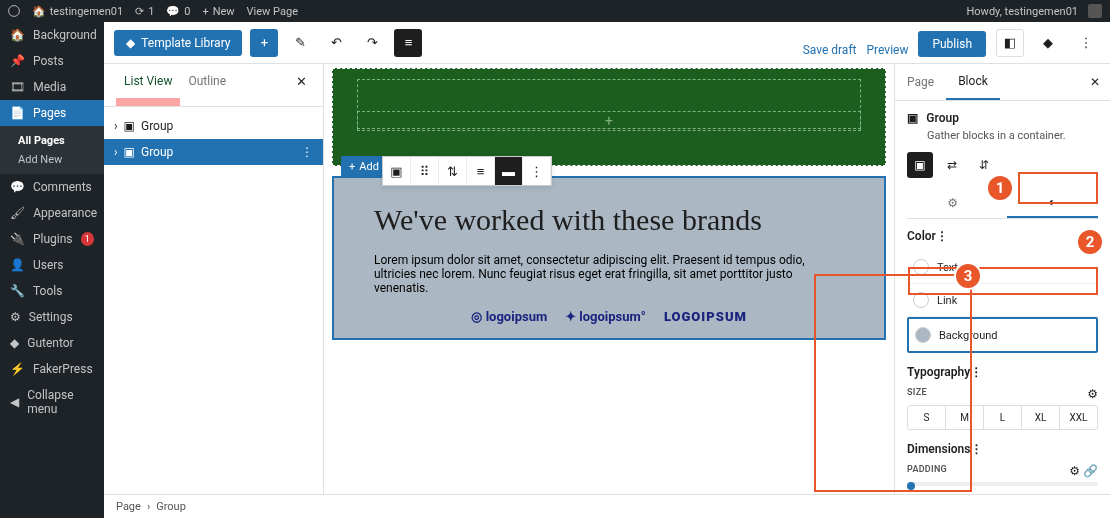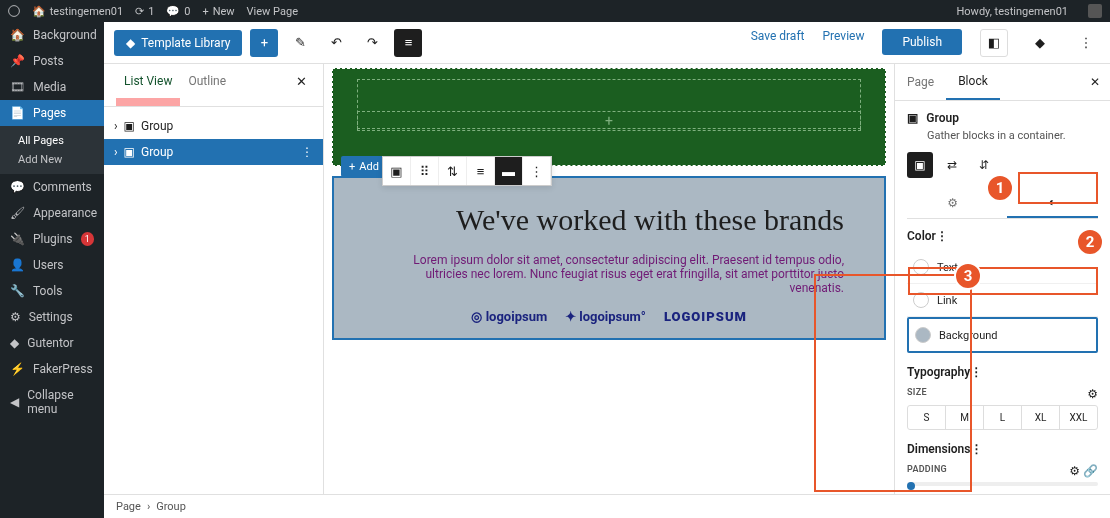--- a/index.html
+++ b/index.html
@@ -1,56 +1,56 @@
 <!DOCTYPE html>
 <html><head>
 <meta charset="utf-8">
 <style>
 *{margin:0;padding:0;box-sizing:border-box;font-family:-apple-system,BlinkMacSystemFont,"Segoe UI",Roboto,sans-serif}
 body{width:1110px;height:518px;overflow:hidden;background:#f0f0f1;font-size:13px;color:#1e1e1e}
 .adminbar{height:22px;background:#1d2327;color:#c3c4c7;display:flex;align-items:center;padding:0 8px;font-size:11px;gap:12px}
-.adminbar .right{margin-left:auto;display:flex;align-items:center;gap:20px}
+.adminbar .right{margin-left:auto;display:flex;align-items:center;gap:10px}
 .adminbar span{display:flex;align-items:center;gap:4px}
 .wp-icon{width:12px;height:12px;fill:#c3c4c7}
 .layout{display:flex;height:496px}
 .adminmenu{width:104px;background:#1d2327;color:#c3c4c7;font-size:12px}
 .adminmenu .item{display:flex;align-items:center;gap:8px;padding:6px 10px;cursor:pointer}
 .adminmenu .item.active{background:#2271b1;color:#fff}
 .adminmenu .sub{background:#2c3338;padding:5px 0 5px 12px;font-size:11px}
 .adminmenu .sub div{padding:3px 6px;cursor:pointer}
-.adminmenu .sub .sel{color:#fff;font-weight:400}
+.adminmenu .sub .sel{color:#fff;font-weight:700}
 .badge{background:#d63638;color:#fff;border-radius:50%;width:14px;height:14px;display:inline-flex;align-items:center;justify-content:center;font-size:9px}
 .editor{flex:1;display:flex;flex-direction:column;background:#fff;position:relative}
 .toolbar{height:42px;border-bottom:1px solid #e0e0e0;display:flex;align-items:center;padding:0 10px;gap:8px}
 .tpl-btn{background:#2271b1;color:#fff;border-radius:3px;padding:6px 12px;font-size:12px;display:flex;align-items:center;gap:6px;cursor:pointer}
 .sq-btn{width:28px;height:28px;border-radius:3px;display:flex;align-items:center;justify-content:center;cursor:pointer}
 .sq-btn.blue{background:#2271b1;color:#fff}
-.toolbar .right{margin-left:auto;display:flex;align-items:flex-start;gap:18px}
+.toolbar .right{margin-left:auto;display:flex;align-items:flex-end;gap:10px}
 .link-btn{color:#2271b1;font-size:12px;cursor:pointer}
-.publish-btn{background:#2271b1;color:#fff;border-radius:3px;padding:6px 20px;font-size:12px;cursor:pointer}
+.publish-btn{background:#2271b1;color:#fff;border-radius:3px;padding:6px 14px;font-size:12px;cursor:pointer}
 .icon-btn{width:28px;height:28px;border:1px solid #ddd;border-radius:3px;display:flex;align-items:center;justify-content:center;cursor:pointer}
 .body-area{flex:1;display:flex;overflow:hidden}
 .listview{width:220px;border-right:1px solid #e0e0e0;display:flex;flex-direction:column}
 .lv-tabs{display:flex;border-bottom:1px solid #e0e0e0;padding:0 12px}
 .lv-tab{padding:10px 8px;font-size:12px;color:#757575;cursor:pointer}
 .lv-tab.active{color:#14532d;border-bottom:8px solid #fca5a5}
 .lv-close{margin-left:auto;padding:10px 4px;cursor:pointer}
 .lv-list{padding:6px 0}
 .lv-item{display:flex;align-items:center;gap:6px;padding:6px 10px;font-size:12px;cursor:pointer}
 .lv-item.sel{background:#2271b1;color:#fff}
 .canvas{flex:1;background:#fff;position:relative;overflow:hidden}
 .green-block{margin:4px 8px 0 8px;background:#1b5e20;border:1px dashed #fff;height:98px;position:relative}
 .green-inner{position:absolute;inset:10px 24px 36px 24px;border:1px dashed #7fb07f}
 .green-add{position:absolute;left:24px;right:24px;top:42px;height:20px;border:1px dashed #7fb07f;color:#7fb07f;text-align:center;line-height:18px;font-size:14px}
 .add-card{position:absolute;left:8px;bottom:-12px;background:#2271b1;color:#fff;font-size:11px;padding:4px 8px;border-radius:2px;display:flex;align-items:center;gap:4px}
 .block-toolbar{background:#fff;border:1px solid #ccc;box-shadow:0 2px 6px rgba(0,0,0,.1);display:flex;position:absolute;top:92px;left:58px;z-index:5}
 .bt-cell{width:28px;height:28px;display:flex;align-items:center;justify-content:center;border-right:1px solid #eee;cursor:pointer}
-.content-block{margin:10px 8px 0 8px;background:#abb8c3;border:2px solid #2271b1;padding:22px 40px 14px 40px;text-align:right}
+.content-block{margin:10px 8px 0 8px;background:#abb8c3;border:2px solid #2271b1;padding:22px 40px 14px 40px;text-align:left}
 .content-block h2{font-family:Georgia,serif;font-size:30px;font-weight:400;line-height:1.3;margin-bottom:14px}
-.content-block p{font-size:12px;color:#701a75;margin-bottom:14px}
+.content-block p{font-size:12px;color:#000000;margin-bottom:14px}
 .logos{display:flex;justify-content:center;gap:18px;color:#1a237e;font-weight:700;font-size:13px}
 .cp-label{font-size:9px;font-weight:600;color:#555;margin-bottom:4px;letter-spacing:.3px}
 .sidebar{width:216px;border-left:1px solid #e0e0e0;display:flex;flex-direction:column;font-size:12px}
 .sb-tabs{display:flex;border-bottom:1px solid #e0e0e0;align-items:center}
 .sb-tab{padding:10px 12px;color:#757575;cursor:pointer}
 .sb-tab.active{color:#1e1e1e;border-bottom:2px solid #2271b1}
 .sb-close{margin-left:auto;padding:10px;cursor:pointer}
 .sb-body{padding:10px 12px;overflow:auto}
 .sb-block-header{display:flex;align-items:center;gap:8px;font-weight:600;margin-bottom:4px}
 .sb-desc{font-size:11px;color:#555;margin:0 0 10px 20px}

